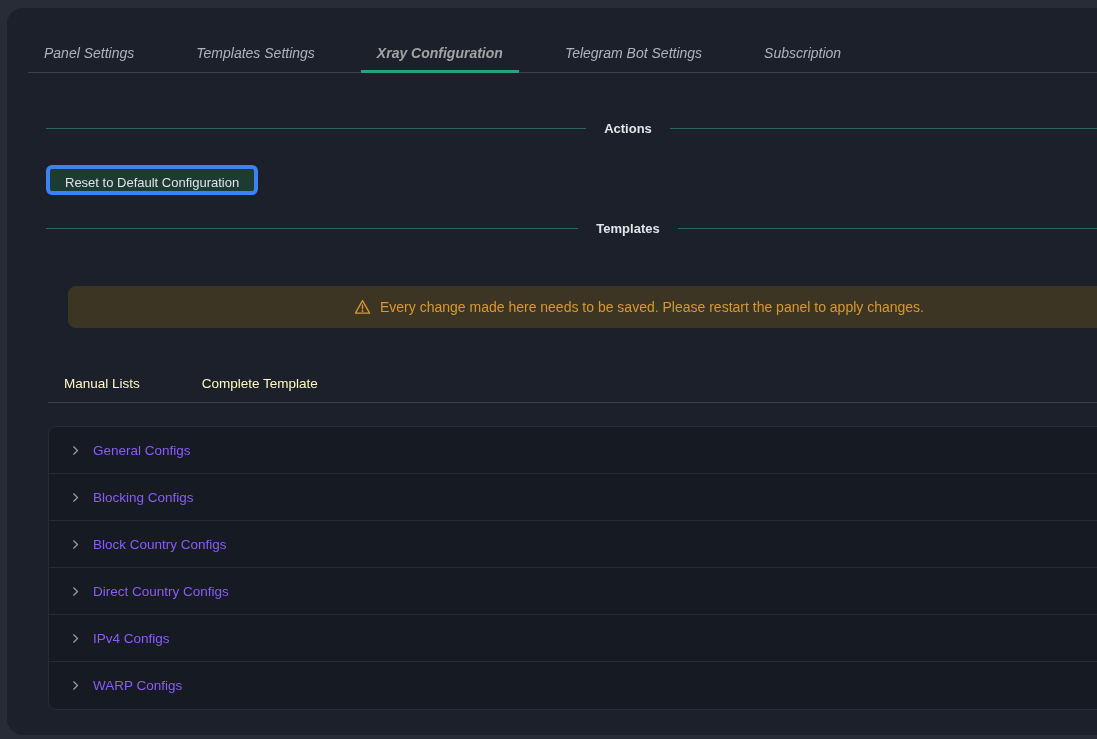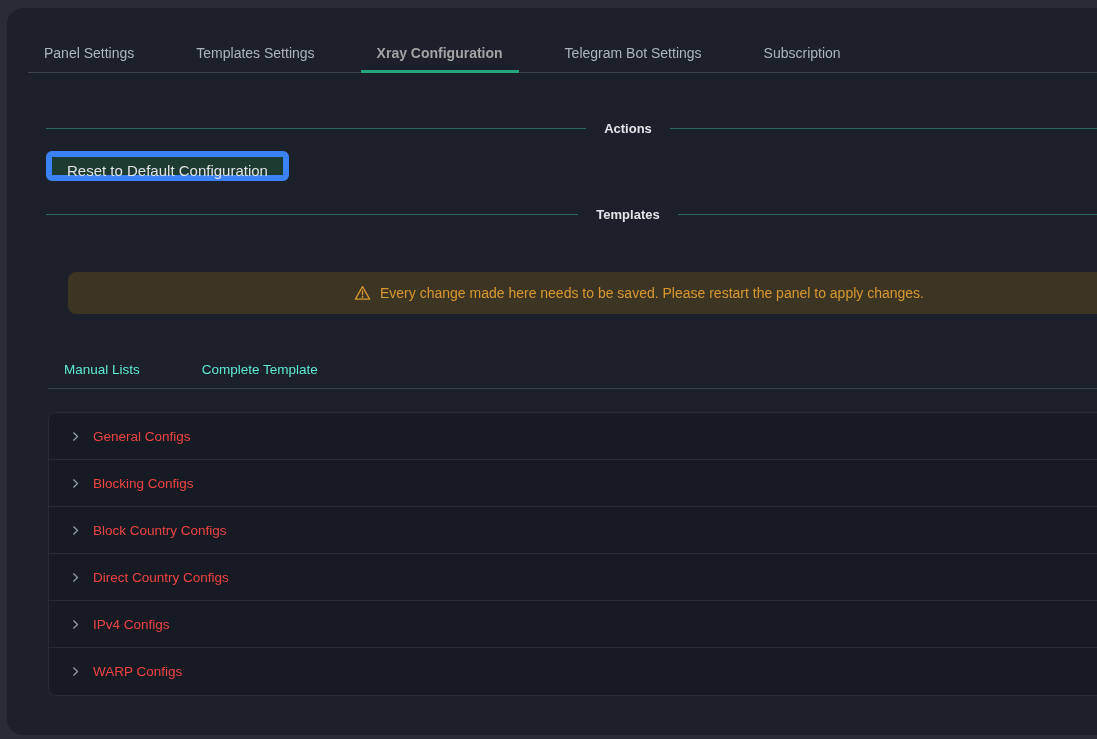--- a/index.html
+++ b/index.html
@@ -27,20 +27,21 @@
   }
   .tab {
     padding:0 16px;
     margin-right:30px;
     display:flex; align-items:center;
     font-size:14px;
     color:#aeb4be;
     position:relative;
     cursor:pointer;
     white-space:nowrap;
+    font-style:italic;
   }
   .tab.active { color:#a3a3a3; font-weight:600; }
   .tab.active::after {
     content:"";
     position:absolute;
     left:0; right:0; bottom:-1px;
     height:3px;
     background:#26a37a;
   }
   
@@ -56,29 +57,29 @@
   .divider .line { flex:1; height:1px; background:#2b685b; }
   .divider .divider-text {
     padding:0 18px;
     font-size:13px;
     font-weight:700;
     color:#e2e5e9;
     white-space:nowrap;
   }
   
   .reset-btn {
-    margin-top:12px;
+    margin-top:26px;
     display:inline-block;
     height:30px;
     padding:0 15px;
     background:#1e3b31;
-    border:6px solid #3b82f6;
+    border:4px solid #3b82f6;
     border-radius:6px;
     color:#dfe3e6;
-    font-size:15px;
+    font-size:13px;
     font-family:"Liberation Sans", sans-serif;
     line-height:28px;
     cursor:pointer;
   }
   
   .alert {
     margin-top:47px;
     margin-left:22px;
     height:42px;
     background:#3d3524;
@@ -97,21 +98,21 @@
     margin-left:2px;
     display:flex;
     height:38px;
     border-bottom:1px solid #3d434e;
   }
   .subtab {
     padding:0 16px;
     margin-right:30px;
     display:flex; align-items:center;
     font-size:13.5px;
-    color:#5eead4;
+    color:#fef9c3;
     position:relative;
     cursor:pointer;
     white-space:nowrap;
   }
   .subtab.active { color:#2ba57e; }
   .subtab.active::after {
     content:"";
     position:absolute;
     left:0; right:0; bottom:-1px;
     height:3px;
@@ -137,21 +138,21 @@
   }
   .collapse-row:last-child { border-bottom:none; }
   .collapse-row .chev {
     width:12px; height:12px;
     margin-right:12px;
     display:flex; align-items:center; justify-content:center;
   }
   .collapse-row .chev svg { stroke:#959ba3; }
   .collapse-row .row-label {
     font-size:13.5px;
-    color:#ef4444;
+    color:#8b5cf6;
   }
 </style>
 </head>
 <body>
 
 <div class="card">
 
   <div class="tabs-nav">
     <div class="tab">Panel Settings</div>
     <div class="tab">Templates Settings</div>

